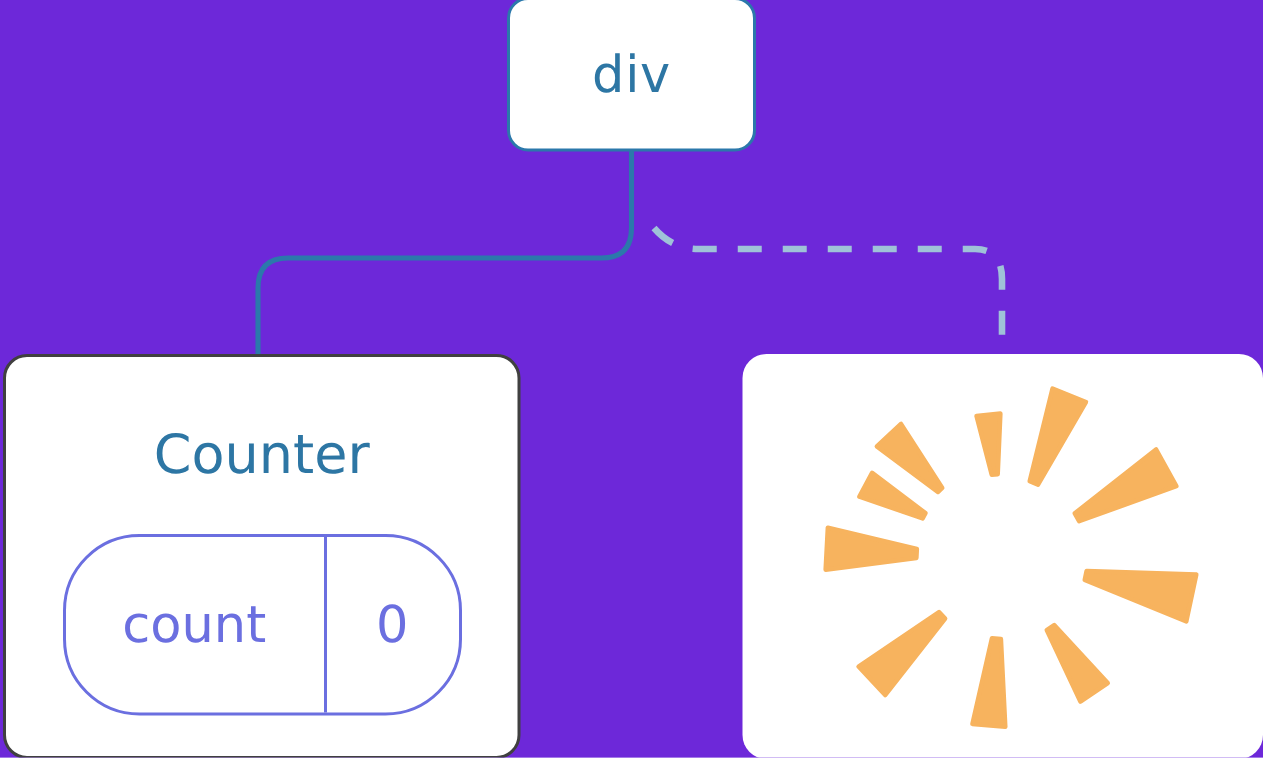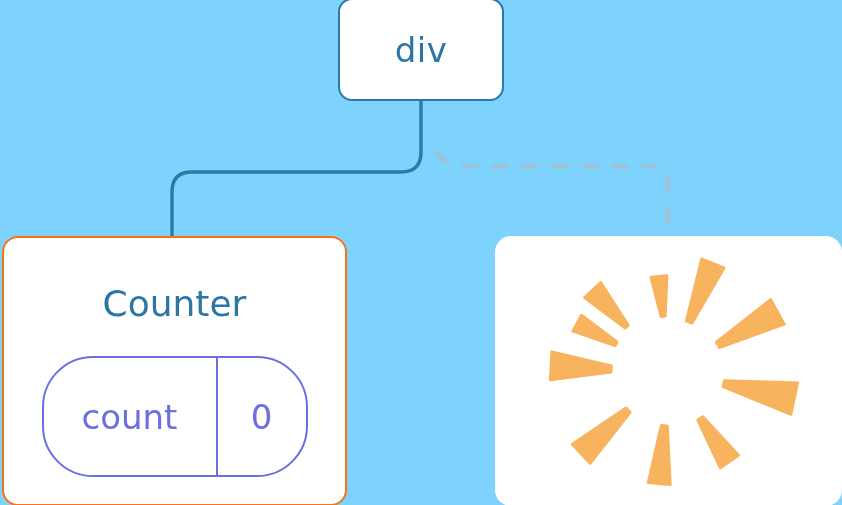--- a/index.html
+++ b/index.html
@@ -10,21 +10,21 @@
   body {
     width: 842px;
     height: 505px;
     overflow: hidden;
     font-family: "DejaVu Sans", "Liberation Sans", sans-serif;
   }
   #stage {
     position: relative;
     width: 842px;
     height: 505px;
-    background: #7dd3fc;
+    background: #6d28d9;
   }
   #edges {
     position: absolute;
     left: 0;
     top: 0;
     width: 842px;
     height: 505px;
     pointer-events: none;
   }
 
@@ -54,21 +54,21 @@
     letter-spacing: 0.5px;
     line-height: 1;
   }
 
   
   #node-counter {
     left: 2px;
     top: 236px;
     width: 345px;
     height: 270px;
-    border: 2px solid #f97316;
+    border: 2px solid #404040;
     border-radius: 16px;
     justify-content: flex-start;
     padding-top: 48px;
   }
   #node-counter .node-title {
     font-size: 36px;
     color: #2d76a4;
     line-height: 1;
     margin-bottom: 34px;
   }

